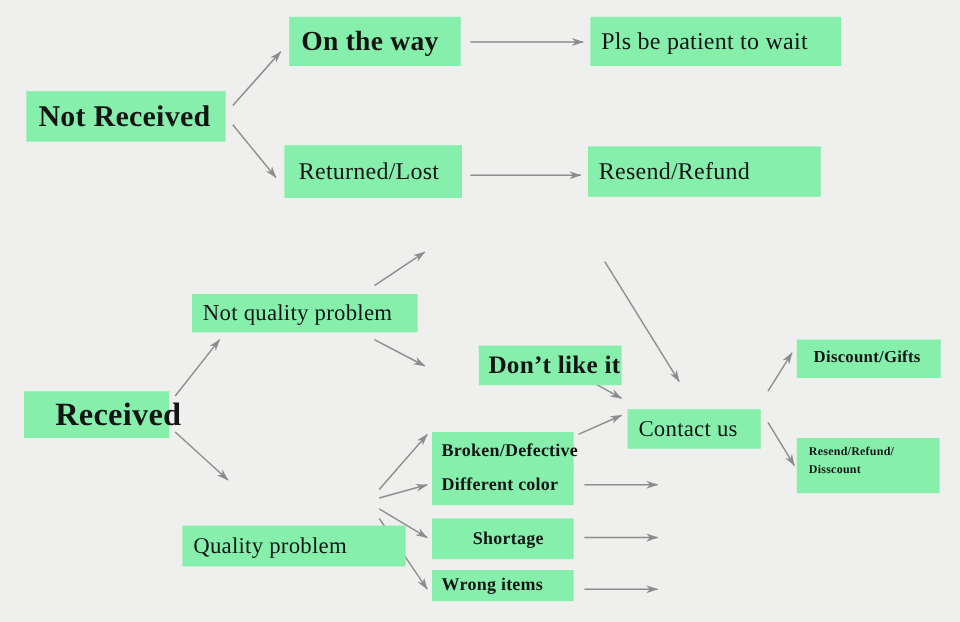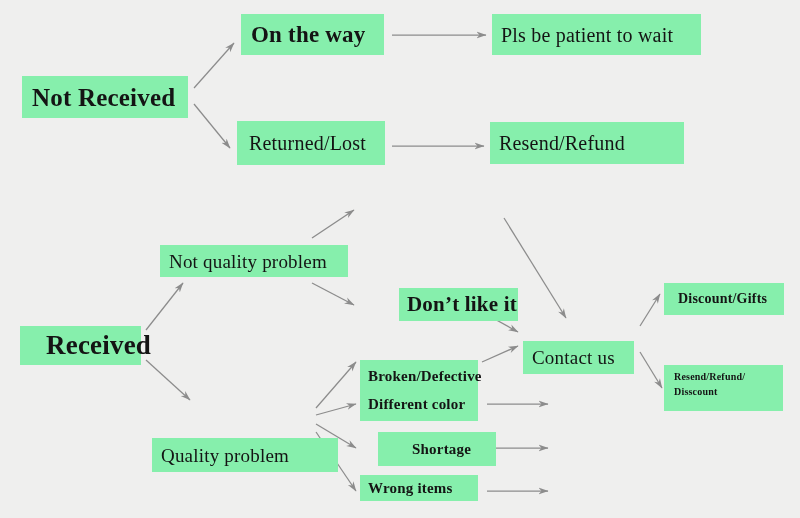--- a/index.html
+++ b/index.html
@@ -176,21 +176,21 @@
   </div>
 
   <div class="node t-small" style="left:360px; top:360px; width:118px; height:33px;">
     <span>Broken/Defective</span>
   </div>
 
   <div class="node t-small" style="left:360px; top:388px; width:118px; height:33px;">
     <span>Different color</span>
   </div>
 
-  <div class="node t-small-pad" style="left:378px; top:432px; width:118px; height:34px;padding-left:34px;">
+  <div class="node t-small-pad" style="left:360px; top:432px; width:118px; height:34px;padding-left:34px;">
     <span>Shortage</span>
   </div>
 
   <div class="node t-small" style="left:360px; top:475px; width:118px; height:26px;align-items:center;">
     <span>Wrong items</span>
   </div>
 
   <div class="node t-norm" style="left:523px; top:322px; width:111px; height:33px; font-size:19px;margin-top:19px;">
     <span>Contact us</span>
   </div>

